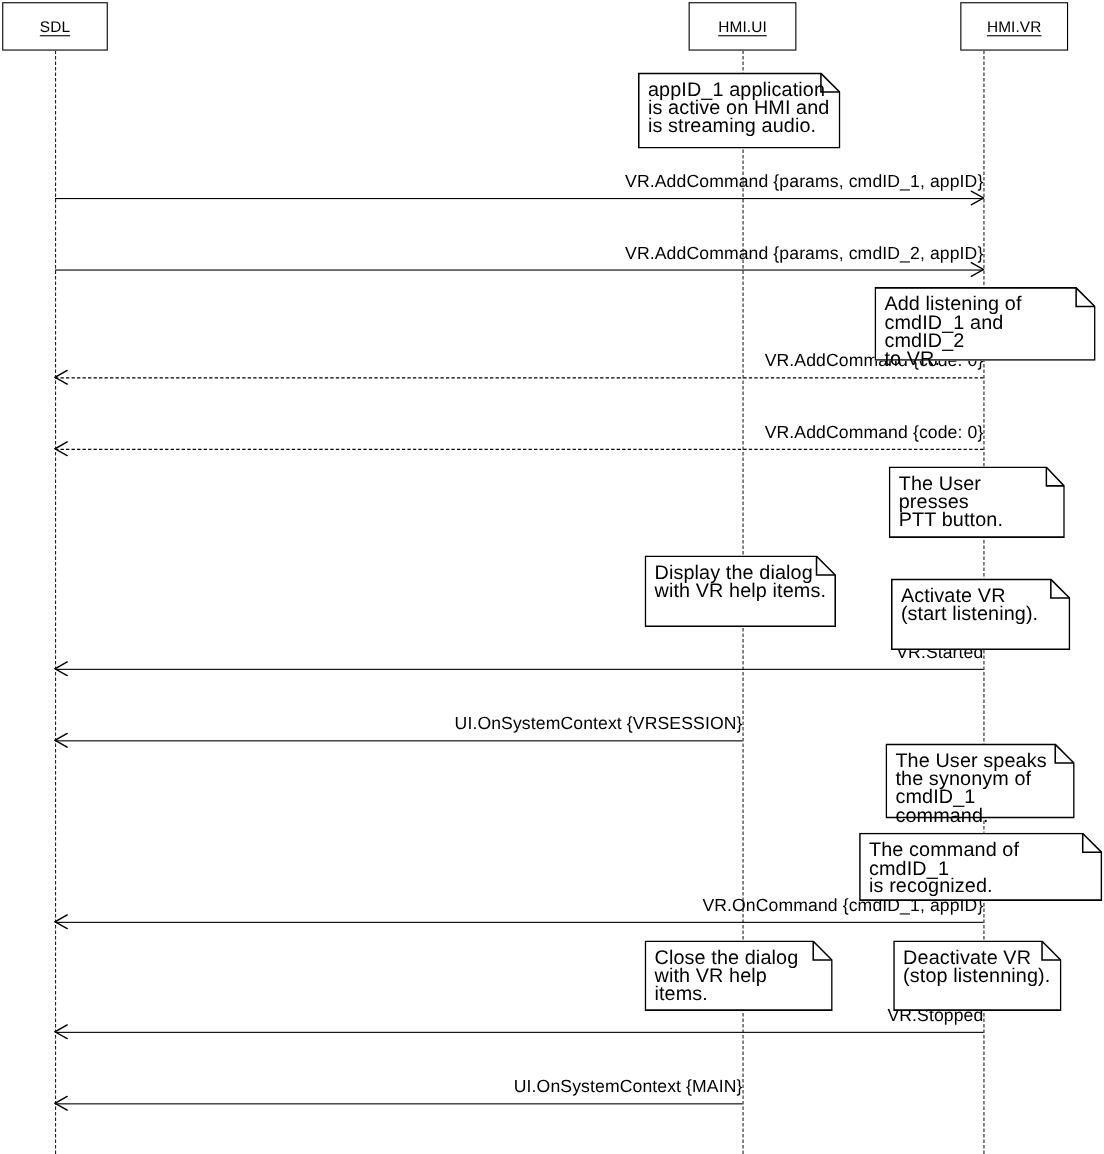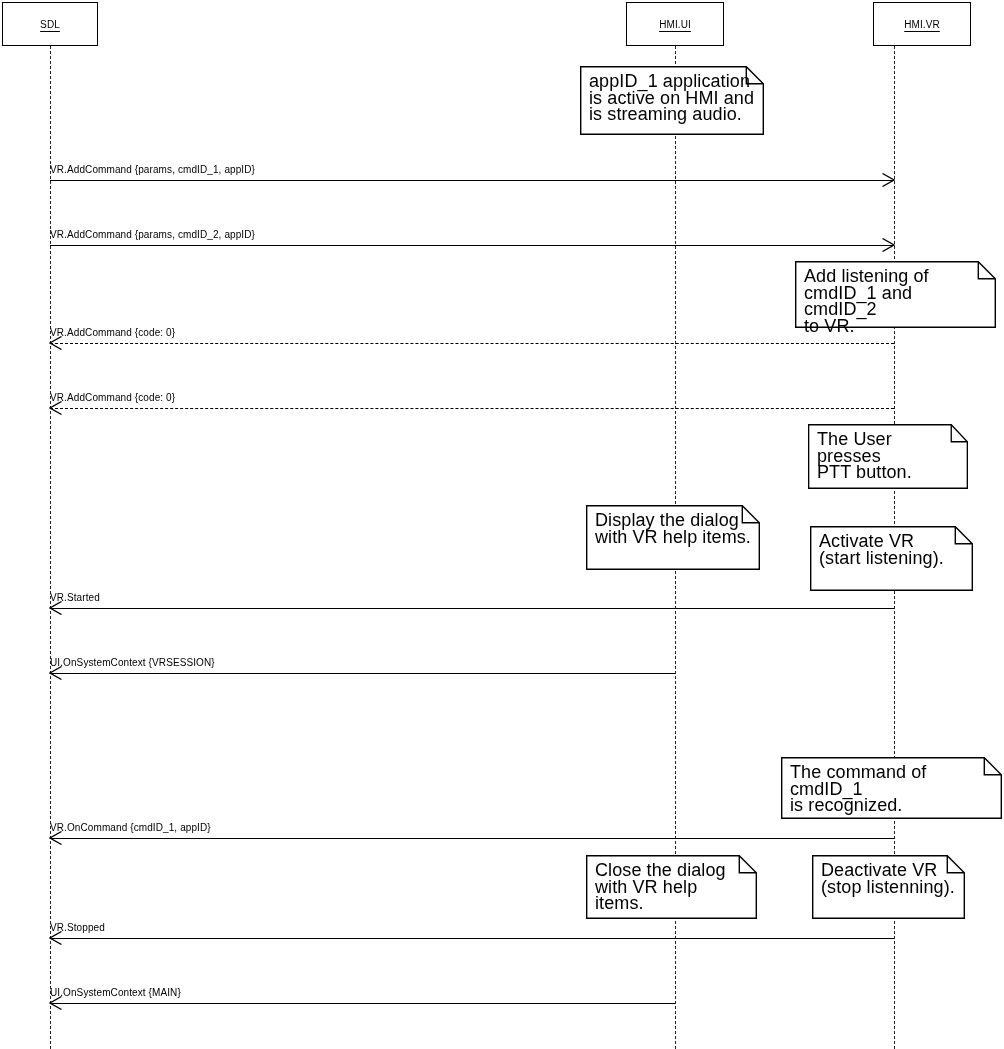--- a/index.html
+++ b/index.html
@@ -22,21 +22,21 @@
 
   
   .lifeline-head {
     position: absolute;
     box-sizing: border-box;
     border: 1.4px solid #000;
     background: #ffffff;
     display: flex;
     align-items: center;
     justify-content: center;
-    font-size: 10px;
+    font-size: 14px;
     letter-spacing: 0.1px;
   }
   .lifeline-head .label {
     text-decoration: underline;
     text-underline-offset: 3px;
   }
 
   
   .lifeline-line {
     position: absolute;
@@ -66,22 +66,22 @@
     width: 13px;
     height: 14px;
   }
   .msg.to-right .head { right: -1px; }
   .msg.to-left  .head { left: -1px; }
 
   .msg .label {
     position: absolute;
     bottom: 5px;
     width: 100%;
-    text-align: left;
-    font-size: 10px;
+    text-align: right;
+    font-size: 16px;
     white-space: nowrap;
     letter-spacing: 0.1px;
   }
 
   
   .note {
     position: absolute;
     box-sizing: border-box;
     background: #ffffff;
   }
@@ -215,20 +215,29 @@
 with VR help items.</div>
     </div>
     <div class="note" style="left: 810px; top: 526px; width: 163px; height: 65px; z-index: 5;">
       <svg class="note-svg" viewBox="0 0 163 65" preserveAspectRatio="none">
         <path d="M0.7,0.7 L145.3,0.7 L162.3,17.7 L162.3,64.3 L0.7,64.3 Z" fill="#ffffff" stroke="#000" stroke-width="1.4"></path>
         <path d="M145.3,0.7 L145.3,17.7 L162.3,17.7" fill="none" stroke="#000" stroke-width="1.4"></path>
       </svg>
       <div class="note-text">Activate VR
 (start listening).</div>
     </div>
+    <div class="note" style="left: 805px; top: 676px; width: 172px; height: 68px; z-index: 5;">
+      <svg class="note-svg" viewBox="0 0 172 68" preserveAspectRatio="none">
+        <path d="M0.7,0.7 L154.3,0.7 L171.3,17.7 L171.3,67.3 L0.7,67.3 Z" fill="#ffffff" stroke="#000" stroke-width="1.4"></path>
+        <path d="M154.3,0.7 L154.3,17.7 L171.3,17.7" fill="none" stroke="#000" stroke-width="1.4"></path>
+      </svg>
+      <div class="note-text">The User speaks
+the synonym of
+cmdID_1 command.</div>
+    </div>
     <div class="note" style="left: 781px; top: 757px; width: 221px; height: 62px; z-index: 5;">
       <svg class="note-svg" viewBox="0 0 221 62" preserveAspectRatio="none">
         <path d="M0.7,0.7 L203.3,0.7 L220.3,17.7 L220.3,61.3 L0.7,61.3 Z" fill="#ffffff" stroke="#000" stroke-width="1.4"></path>
         <path d="M203.3,0.7 L203.3,17.7 L220.3,17.7" fill="none" stroke="#000" stroke-width="1.4"></path>
       </svg>
       <div class="note-text">The command of cmdID_1
 is recognized.</div>
     </div>
     <div class="note" style="left: 586px; top: 855px; width: 171px; height: 64px; z-index: 5;">
       <svg class="note-svg" viewBox="0 0 171 64" preserveAspectRatio="none">

